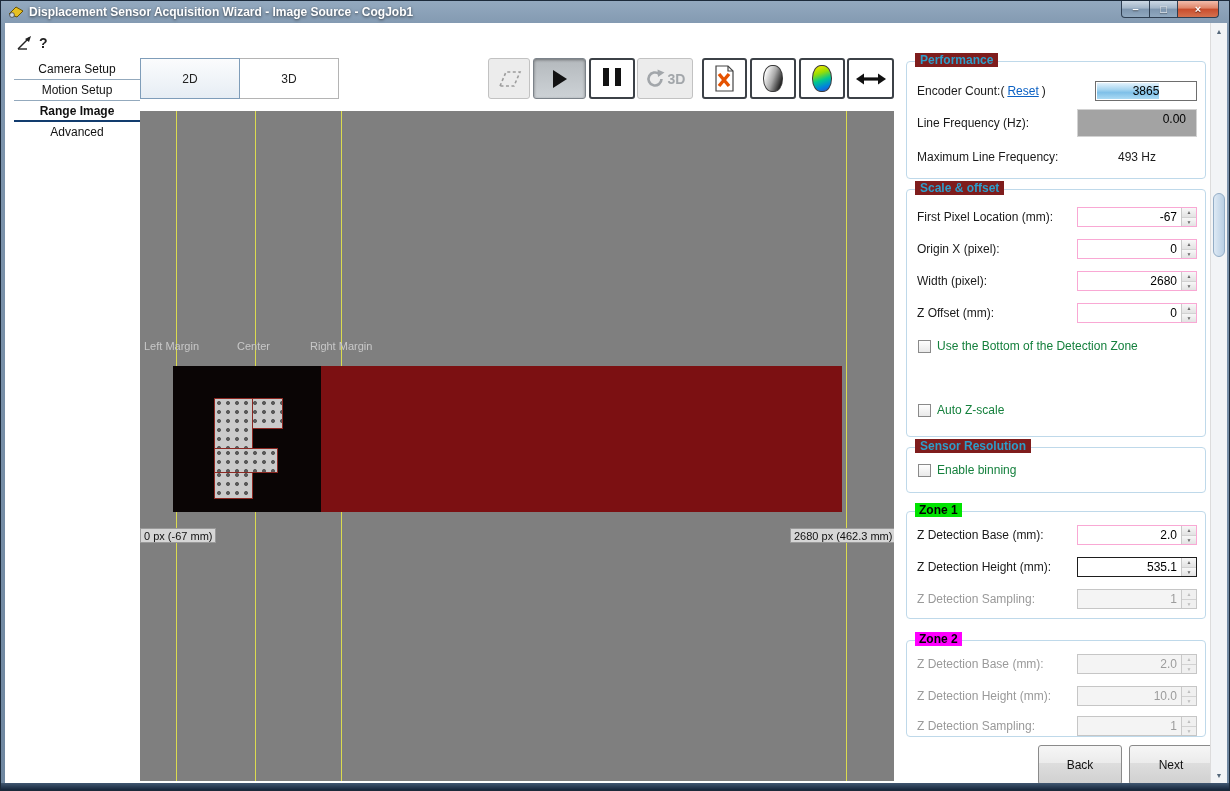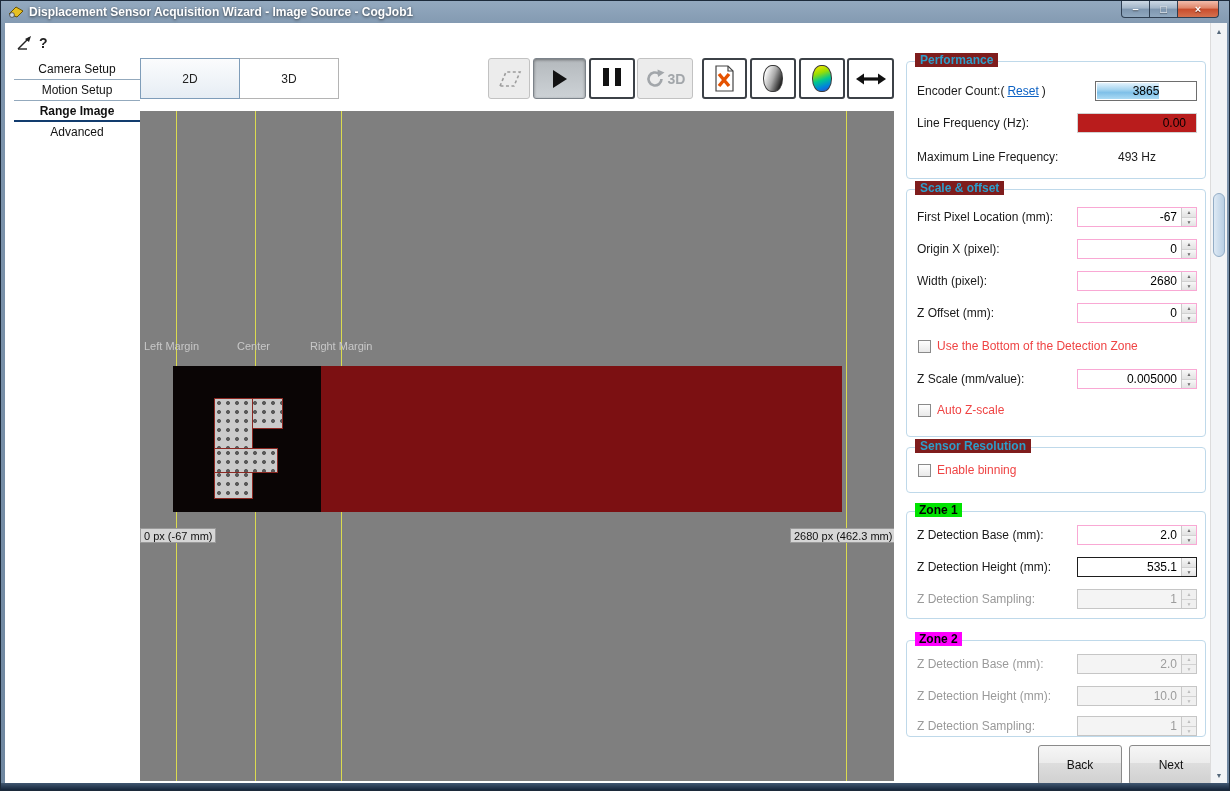--- a/index.html
+++ b/index.html
@@ -69,26 +69,26 @@
   .spin .sb { flex:1; display:flex; align-items:center; justify-content:center; font-size:5px; color:#6a6a6a; background:linear-gradient(#f8f8f8,#e2e2e2); }
   .spin .sb + .sb { border-top:1px solid #d2d2d2; }
   .spin.focus { border-color:#1e1e1e; }
   .spin.dis { background:#f4f4f4; border-color:#c6c6c6; }
   .spin.dis .val { color:#9c9c9c; }
   .spin.dis .sb { color:#bcbcbc; background:#f0f0f0; }
 
   .enc { position:relative; width:102px; height:20px; border:1px solid #6e6e6e; background:#fff; flex:0 0 auto; }
   .enc-fill { position:absolute; left:1px; top:1px; bottom:1px; width:62px; background:linear-gradient(180deg,#e2f2fc,#a8d6f0 40%,#7fc0e8 60%,#abdaf4); }
   .enc-val { position:absolute; inset:0; text-align:center; font-size:12px; line-height:18px; color:#000; }
-  .flatbox { width:120px; height:20px; background:#b91c1c; border:1px solid #d2d2d2; font-size:12px; line-height:18px; text-align:right; padding-right:10px; flex:0 0 auto; }
+  .flatbox { width:120px; height:28px; background:#a3a3a3; border:1px solid #d2d2d2; font-size:12px; line-height:18px; text-align:right; padding-right:10px; flex:0 0 auto; }
   .plainval { width:120px; text-align:center; font-size:12px; color:#1a1a1a; flex:0 0 auto; }
 
   .cbrow { position:absolute; left:11px; display:flex; align-items:center; gap:6px; height:16px; }
   .cb { width:13px; height:13px; border:1px solid #8a8a8a; background:linear-gradient(#fefefe,#e9e9e9); flex:0 0 auto; cursor:pointer; }
-  .cbl { font-size:12px; color:#ef4444; }
+  .cbl { font-size:12px; color:#15803d; }
 
   
   .btn { position:absolute; width:84px; height:40px; border:1px solid #8a8a8a; border-radius:3px; background:linear-gradient(#f6f6f6,#ebebeb 45%,#dddddd 46%,#d0d0d0); font-size:12px; color:#111; display:flex; align-items:center; justify-content:center; cursor:pointer; }
 
   
   .sbar { position:absolute; left:1205px; top:0; width:17px; height:760px; background:#f2f4f6; border-left:1px solid #dcdcdc; }
   .sbar .arr { position:absolute; left:0; width:100%; height:16px; display:flex; align-items:center; justify-content:center; font-size:7px; color:#55687a; background:#f2f4f6; }
   .sbar .thumb { position:absolute; left:2px; width:12px; top:170px; height:64px; border-radius:6px; background:linear-gradient(90deg,#dde9f4,#b9cfe4); border:1px solid #93adc6; }
 </style>
 </head>
@@ -264,30 +264,20 @@
           <span class="btns">
               <span class="sb">▲</span>
               <span class="sb">▼</span>
             </span>
         </span>
       </div>
       <div class="cbrow" style="top:148px;">
         <span class="cb"></span>
         <span class="cbl">Use the Bottom of the Detection Zone</span>
       </div>
-      <div class="prow" style="top:178px;">
-        <span class="plabel">Z Scale (mm/value):</span>
-        <span class="spin">
-          <span class="val">0.005000</span>
-          <span class="btns">
-              <span class="sb">▲</span>
-              <span class="sb">▼</span>
-            </span>
-        </span>
-      </div>
       <div class="cbrow" style="top:212px;">
         <span class="cb"></span>
         <span class="cbl">Auto Z-scale</span>
       </div>
     </div>
 
     <div class="grp" style="top:424px;height:46px;">
       <span class="legend">Sensor Resolution</span>
       <div class="cbrow" style="top:14px;">
         <span class="cb"></span>

